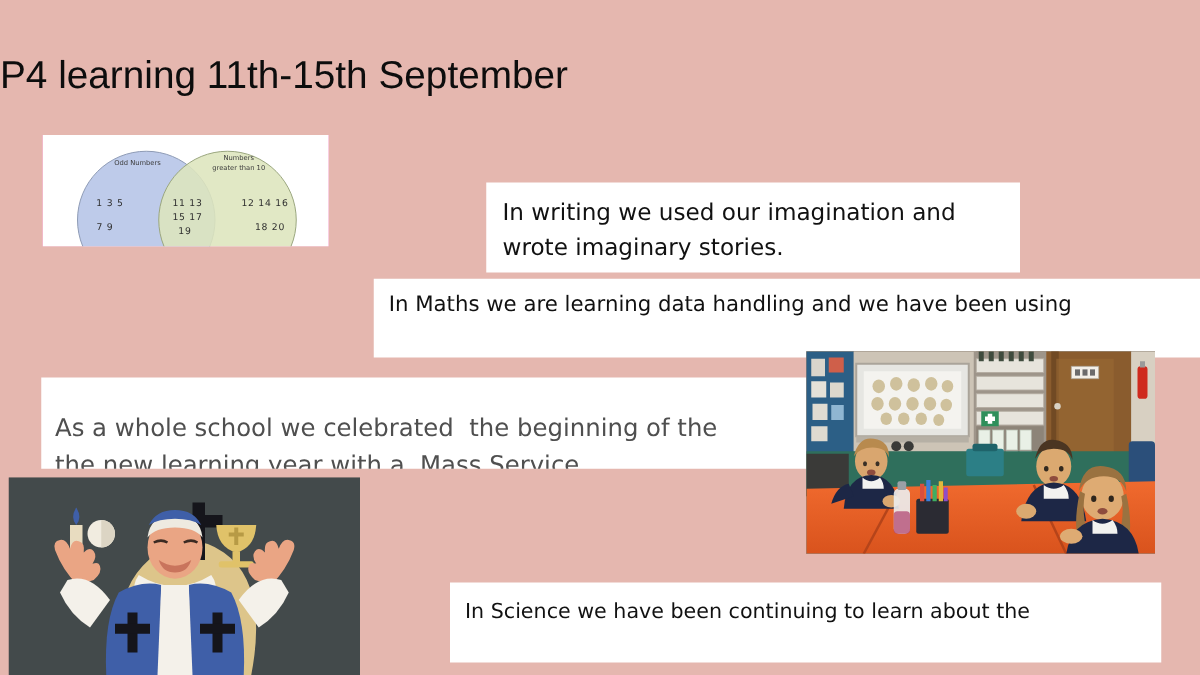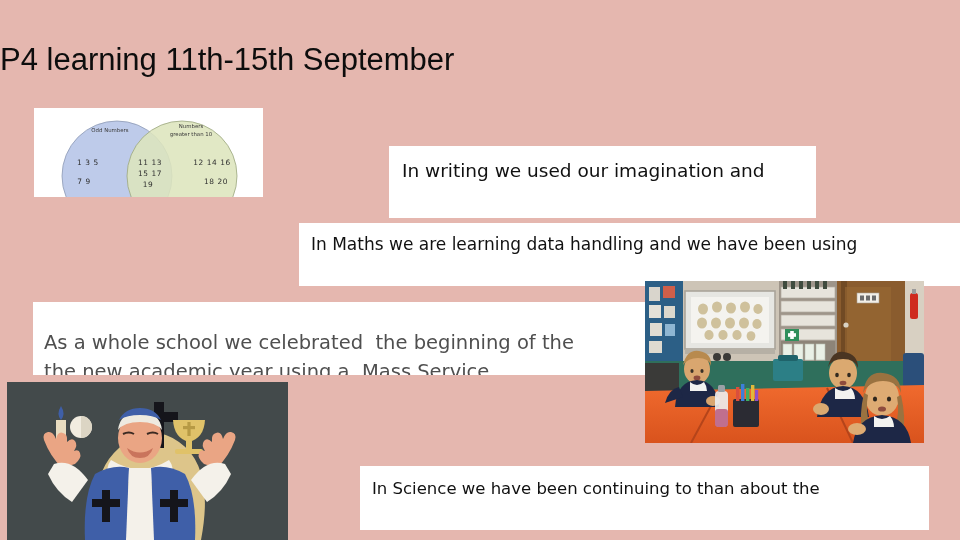--- a/index.html
+++ b/index.html
@@ -134,33 +134,34 @@
       <text class="venn-num" x="116" y="57">11  13</text>
       <text class="venn-num" x="116" y="68">15  17</text>
       <text class="venn-num" x="114" y="79">19</text>
       <text class="venn-num" x="178" y="57">12  14  16</text>
       <text class="venn-num" x="182" y="76">18  20</text>
     </svg>
   </div>
 
   <div class="textcard" id="card-writing">
     <span class="line">In writing we used our imagination and</span>
+    <span class="line">wrote imaginary stories.</span>
   </div>
 
   <div class="textcard" id="card-maths">
     <span class="line">In Maths we are learning data handling and we have been using</span>
   </div>
 
   <div class="textcard" id="card-school">
     <span class="line">As a whole school we celebrated  the beginning of the</span>
-    <span class="line">the new academic year using a  Mass Service.</span>
+    <span class="line">the new learning year with a  Mass Service.</span>
   </div>
 
   <div class="textcard" id="card-science">
-    <span class="line">In Science we have been continuing to than about the</span>
+    <span class="line">In Science we have been continuing to learn about the</span>
   </div>
 
   <div id="photo-classroom">
     <svg width="279" height="162" viewBox="0 0 279 162" xmlns="http://www.w3.org/2000/svg">
       <defs>
         <linearGradient id="tableG" x1="0" y1="0" x2="0" y2="1">
           <stop offset="0%" stop-color="#f06a2e"></stop>
           <stop offset="100%" stop-color="#d9531d"></stop>
         </linearGradient>
       </defs>

